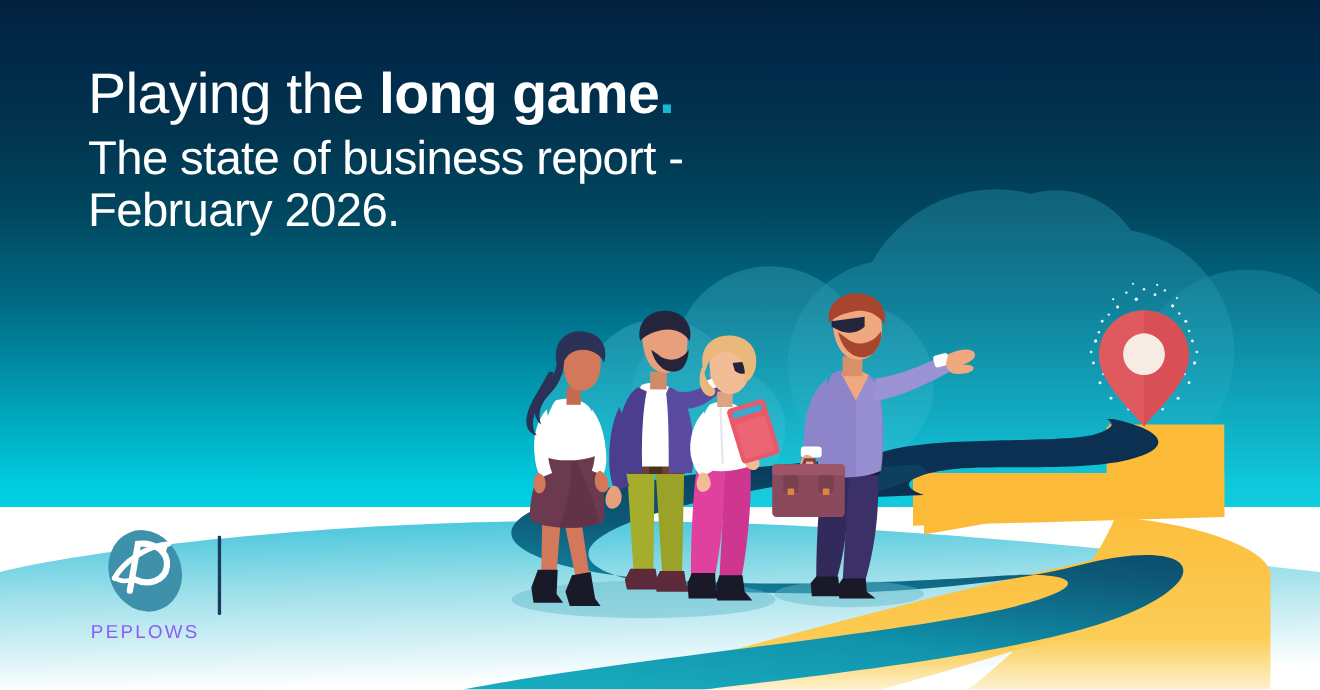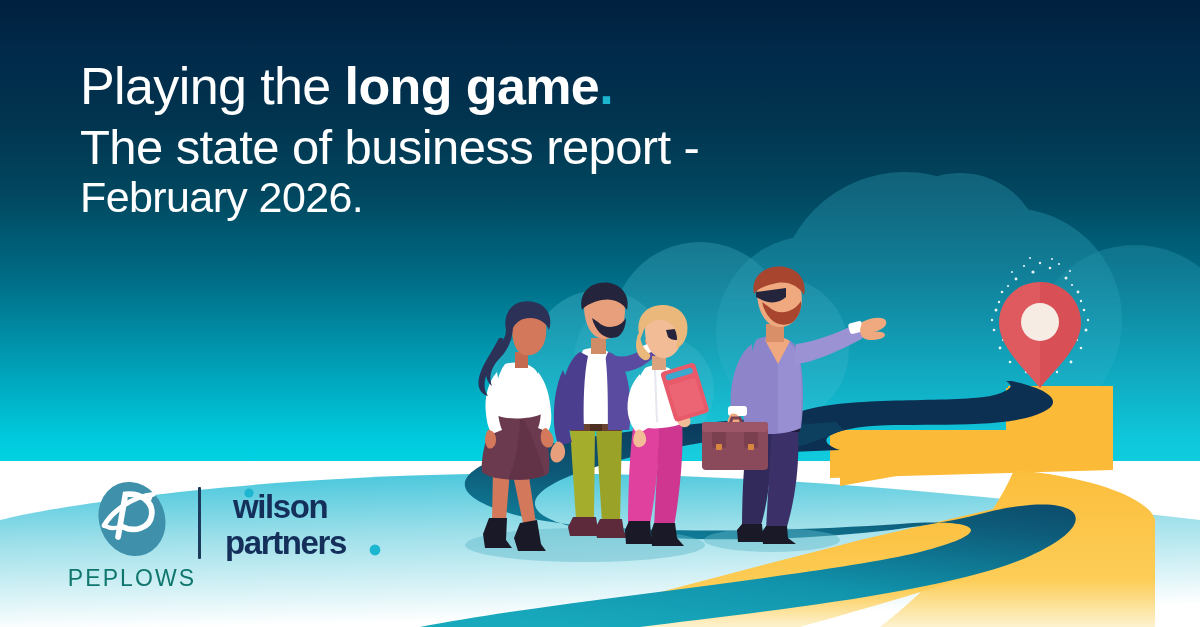--- a/index.html
+++ b/index.html
@@ -31,37 +31,37 @@
     position:absolute;left:80px;top:58px;
     width:660px;
     color:#ffffff;
     line-height:1.09;
     letter-spacing:-0.6px;
     z-index:40;
   }
   .h-line1{font-size:52px;font-weight:400;white-space:nowrap;}
   .h-line1 .bold{font-weight:700;}
   .h-line1 .dot{color:#1db6d0;font-weight:700;}
-  .h-line2{font-size:49px;font-weight:400;margin-top:6px;white-space:nowrap;}
+  .h-line2{font-size:43px;font-weight:400;margin-top:6px;white-space:nowrap;}
   .h-line3{font-size:43px;font-weight:400;white-space:nowrap;}
   
   .logo-lockup{
     position:absolute;left:80px;top:478px;
     display:flex;align-items:flex-start;
     z-index:50;
   }
   .peplows-block{
     display:flex;flex-direction:column;align-items:center;
     width:104px;
   }
   .peplows-mark{width:82px;height:82px;display:block;}
   .peplows-word{
     margin-top:5px;
-    font-size:23px;letter-spacing:2.1px;
-    color:#0f766e;font-weight:400;
+    font-size:17px;letter-spacing:2.1px;
+    color:#8b5cf6;font-weight:400;
   }
   .divider{
     width:3px;height:72px;background:#1b3a5c;
     margin:9px 24px 0 14px;border-radius:1px;
   }
   .wilson-block{margin-top:8px;}
   .wilson-svg{display:block;}
   
   .nosel{user-select:none;}
 </style>
@@ -503,24 +503,16 @@
 
         <path d="M16,58 C26,40 52,22 76,20" stroke="#ffffff" stroke-width="6" fill="none" stroke-linecap="round"></path>
         <path d="M76,20 L66,26 L72,31 Z" fill="#ffffff"></path>
         <path d="M16,58 C24,62 32,62 38,58" stroke="#ffffff" stroke-width="5" fill="none" stroke-linecap="round"></path>
       </svg>
       <div class="peplows-word">PEPLOWS</div>
     </div>
 
     <div class="divider"></div>
 
-    <div class="wilson-block">
-      <svg class="wilson-svg" width="172" height="78" viewBox="0 0 172 78">
-        <text x="8" y="32" font-family="Liberation Sans, sans-serif" font-size="33" font-weight="bold" fill="#14305a" letter-spacing="-1.4">wilson</text>
-        <text x="0" y="68" font-family="Liberation Sans, sans-serif" font-size="33" font-weight="bold" fill="#14305a" letter-spacing="-1.4">partners</text>
-        <circle cx="24" cy="7" r="4.6" fill="#1db6d0"></circle>
-        <circle cx="150" cy="64" r="5.4" fill="#1db6d0"></circle>
-      </svg>
-    </div>
 
   </div>
 
 </div>
 
 </body></html>

